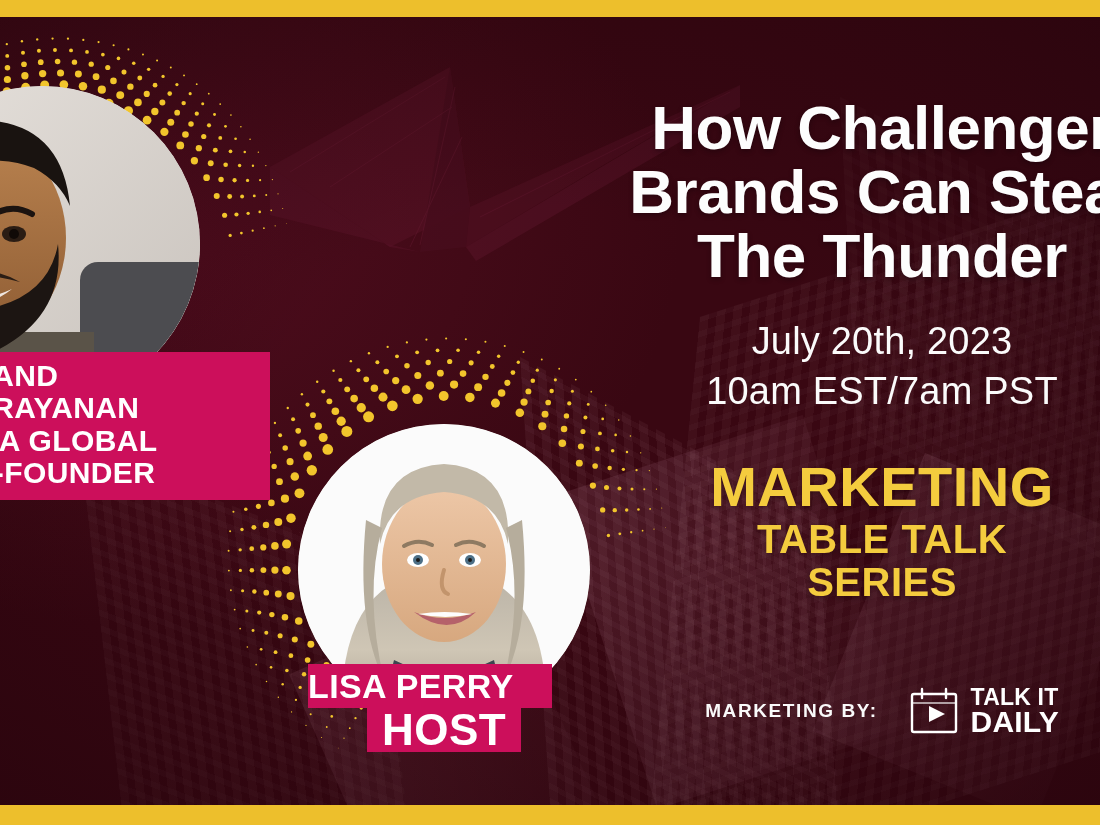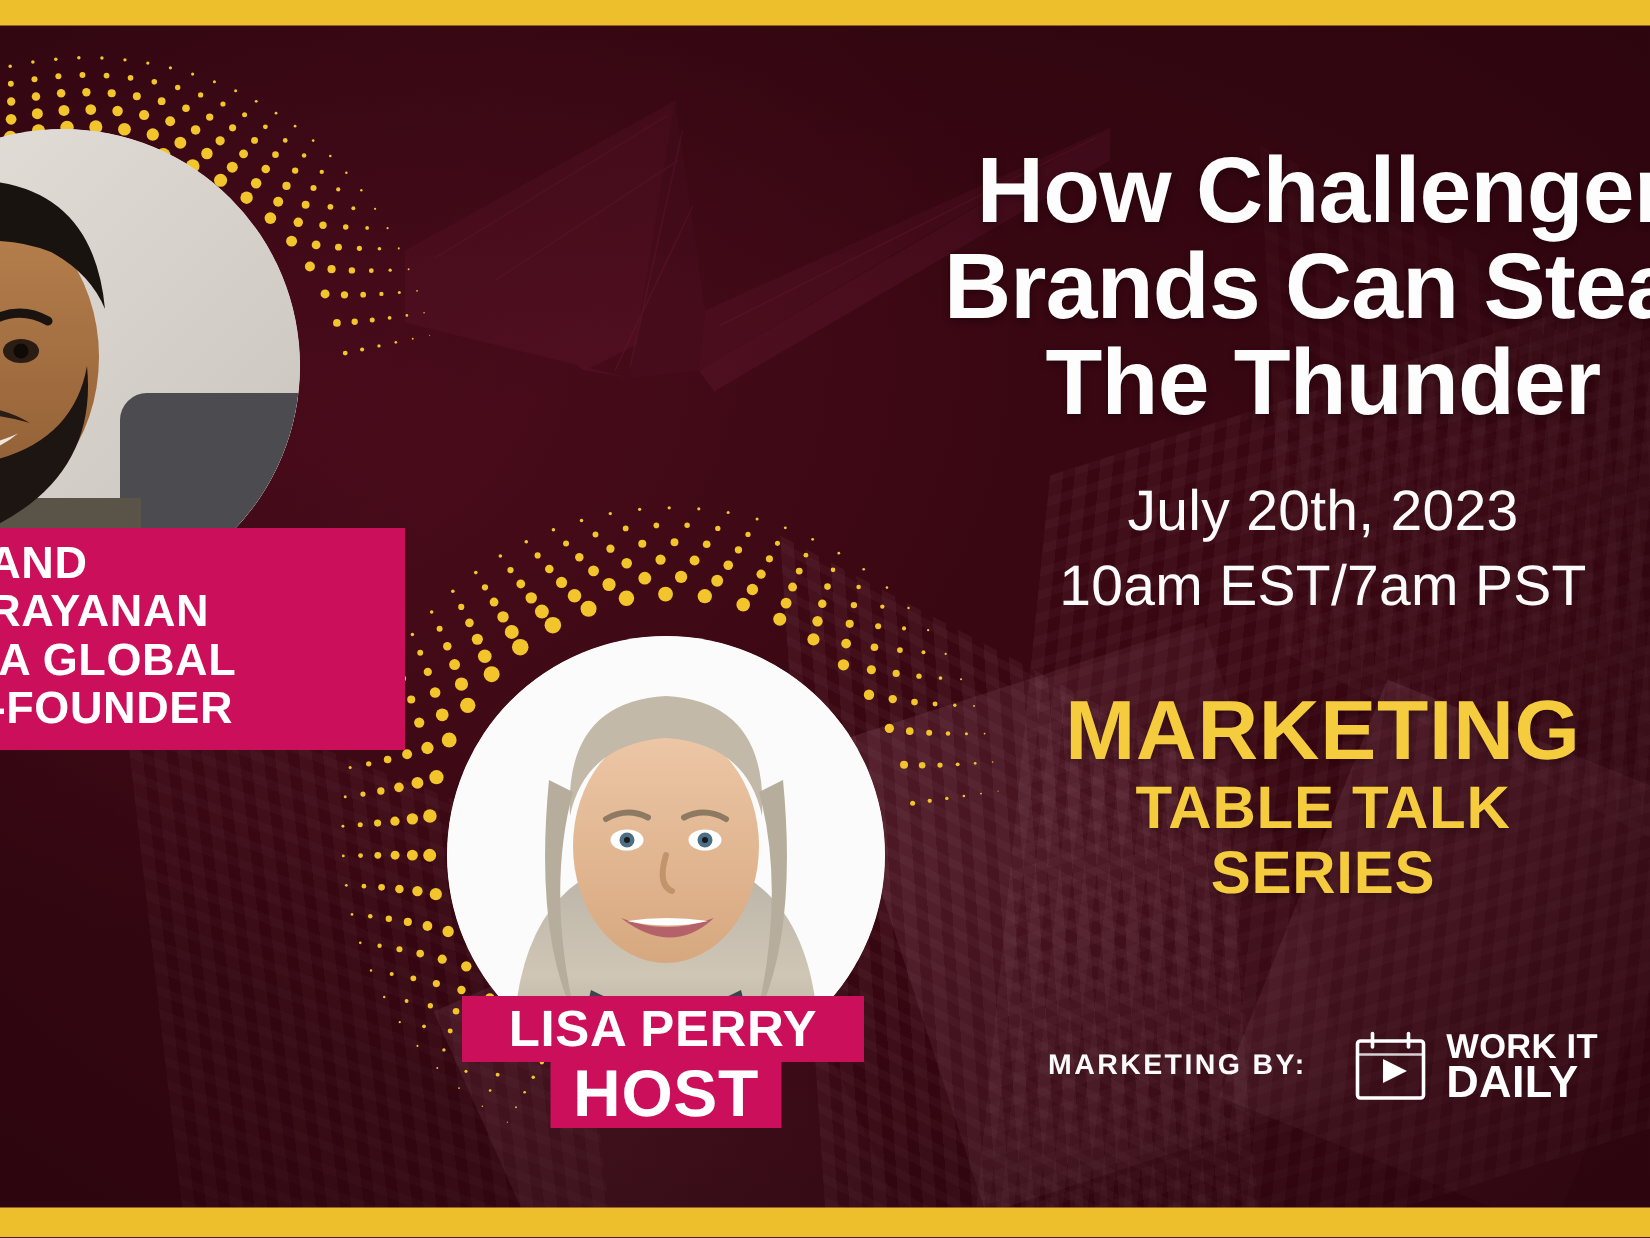--- a/index.html
+++ b/index.html
@@ -122,22 +122,22 @@
   }
 
   .plate-anand{
     left:-66px; top:352px; width:336px;
     padding:8px 14px 10px 14px;
     font-size:30px;
   }
   .plate-anand .ln{ white-space:nowrap; }
 
   .plate-lisa-1{
-    left:308px; top:664px; width:268px; height:44px;
-    align-items:center; justify-content:center;
+    left:308px; top:664px; width:244px; height:44px;
+    justify-content:center;
     font-size:34px;
   }
   .plate-lisa-2{
     left:367px; top:708px; width:154px; height:44px;
     align-items:center; justify-content:center;
     font-size:44px;
   }
 
   
   .copy{
@@ -798,21 +798,21 @@
       <span class="logo-mark">
         <svg viewBox="0 0 56 50">
           <line x1="16" y1="3" x2="16" y2="12" stroke="#fff" stroke-width="2.4" stroke-linecap="round"></line>
           <line x1="40" y1="3" x2="40" y2="12" stroke="#fff" stroke-width="2.4" stroke-linecap="round"></line>
           <rect x="6" y="8" width="44" height="38" rx="2" fill="none" stroke="#fff" stroke-width="2.4"></rect>
           <line x1="6" y1="17" x2="50" y2="17" stroke="#fff" stroke-width="1.6" opacity=".8"></line>
           <polygon points="23,20 39,28 23,36" fill="#fff"></polygon>
         </svg>
       </span>
       <span class="logo-words">
-        <span class="w1">WORK IT</span>
+        <span class="w1">TALK IT</span>
         <span class="w2">DAILY</span>
       </span>
     </span>
   </div>
 
   <div class="bar bar-top"></div>
   <div class="bar bar-bottom"></div>
 </div>
 
 </body></html>

